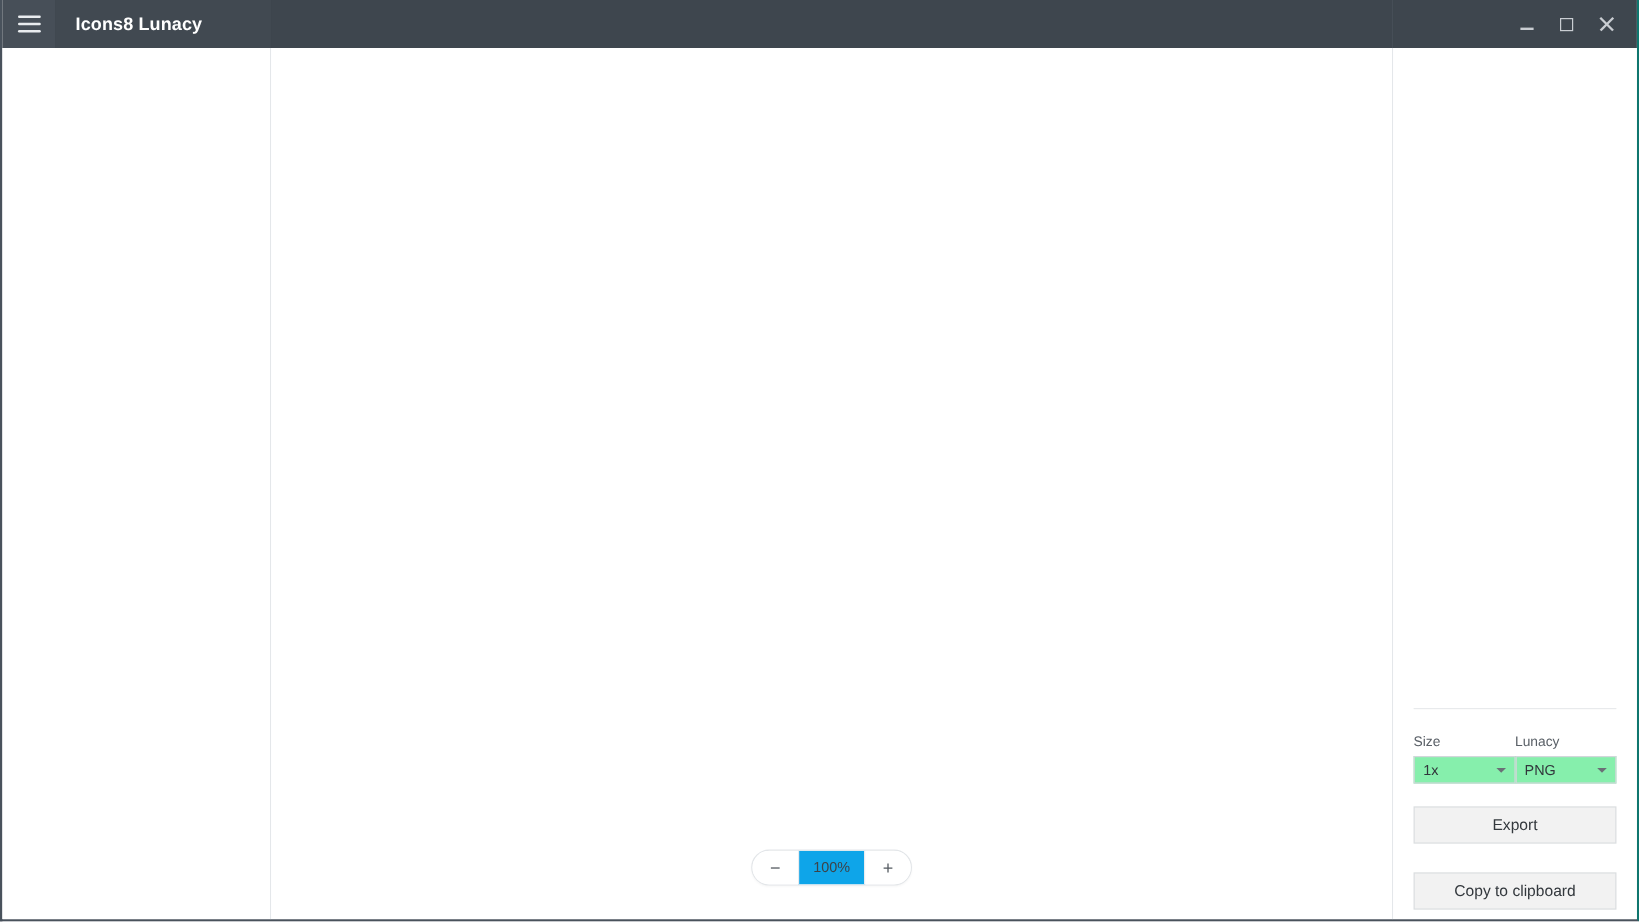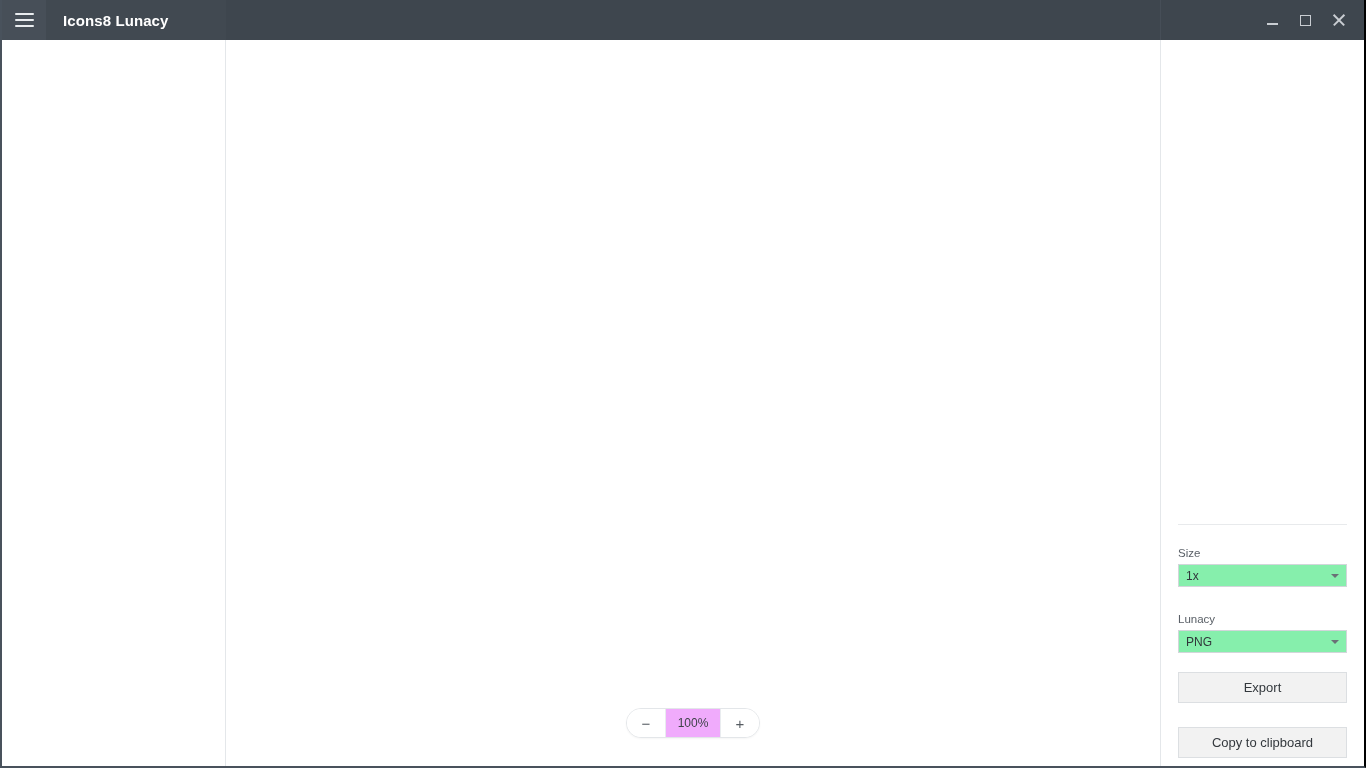--- a/index.html
+++ b/index.html
@@ -12,21 +12,21 @@
     font-family: "Liberation Sans", sans-serif;
     background: #ffffff;
   }
 
   .app-window {
     position: relative;
     width: 1366px;
     height: 768px;
     background: #ffffff;
     border-left: 2px solid #49525c;
-    border-right: 2px solid #000000;
+    border-right: 2px solid #0f766e;
     border-bottom: 2px solid #49525c;
     overflow: hidden;
   }
 
   
   .titlebar {
     position: absolute;
     top: 0; left: 0; right: 0;
     height: 40px;
     background: #3e464e;
@@ -202,36 +202,35 @@
 
   .zoom-value {
     width: 56px;
     display: flex;
     align-items: center;
     justify-content: center;
     font-size: 12px;
     color: #3d4348;
     border-left: 1px solid #e9ecef;
     border-right: 1px solid #e9ecef;
-    background: #f0abfc;
+    background: #0ea5e9;
     cursor: default;
   }
 
   
   .export-separator {
     height: 1px;
     background: #e8eaec;
     margin-bottom: 22px;
   }
 
   .field-row {
     display: flex;
-    gap: 26px;
+    gap: 0;
     margin-bottom: 19px;
-    flex-direction: column;
   }
 
   .field {
     flex: 1 1 0;
     min-width: 0;
   }
 
   .field-label {
     font-size: 11.5px;
     color: #5a6067;

